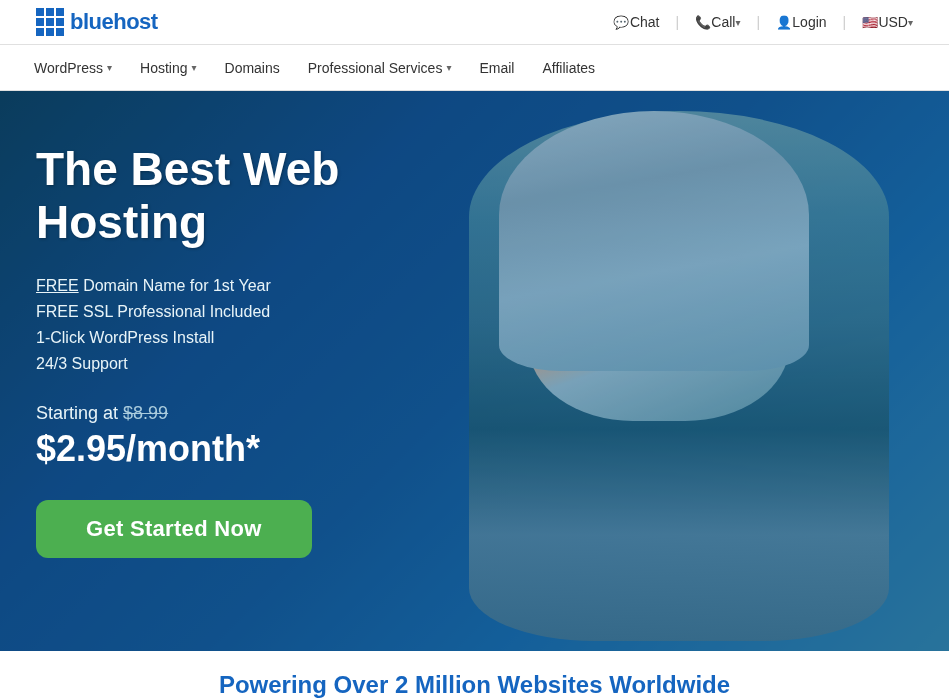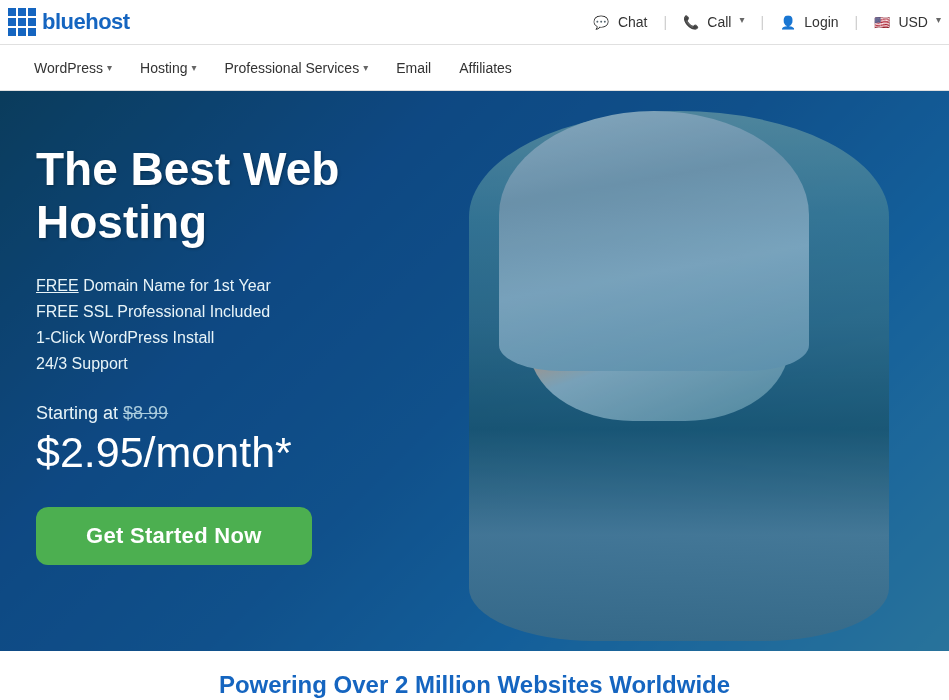--- a/index.html
+++ b/index.html
@@ -3,21 +3,21 @@
   <meta charset="utf-8">
   <style>
     * { margin: 0; padding: 0; box-sizing: border-box; }
     body { font-family: Arial, Helvetica, sans-serif; width: 949px; overflow-x: hidden; }
 
     
     .top-bar {
       display: flex;
       align-items: center;
       justify-content: space-between;
-      padding: 8px 8px;
+      padding: 8px 36px;
       border-bottom: 1px solid #e0e0e0;
       background: #fff;
     }
     .logo-area {
       display: flex;
       align-items: center;
       gap: 6px;
     }
     .logo-grid {
       display: grid;
@@ -41,21 +41,22 @@
       display: flex;
       align-items: center;
       gap: 16px;
       font-size: 14px;
       color: #333;
     }
     .top-actions a {
       text-decoration: none;
       color: #333;
       display: flex;
-      gap: 8px;
+      align-items: center;
+      gap: 0;
     }
     .chat-icon::before { content: '💬'; font-size: 13px; }
     .phone-icon::before { content: '📞'; font-size: 13px; }
     .user-icon::before { content: '👤'; font-size: 13px; }
     .flag-icon::before { content: '🇺🇸'; font-size: 13px; }
     .divider { color: #ccc; }
 
     
     .nav-bar {
       display: flex;
@@ -161,22 +162,22 @@
       font-size: 18px;
       color: #e8f4f8;
       margin-bottom: 4px;
     }
     .price-old {
       text-decoration: line-through;
       color: #acd;
       font-size: 18px;
     }
     .price-new {
-      font-size: 43px;
-      font-weight: 400;
+      font-size: 36px;
+      font-weight: 700;
       color: #fff;
     }
     .cta-button {
       display: inline-block;
       background: #4caf50;
       color: #fff;
       font-size: 22px;
       font-weight: 600;
       padding: 16px 50px;
       border-radius: 12px;
@@ -249,20 +250,23 @@
 <nav class="nav-bar">
   <a class="nav-item">
     <span>WordPress</span>
     <span class="nav-arrow">▾</span>
   </a>
   <a class="nav-item">
     <span>Hosting</span>
     <span class="nav-arrow">▾</span>
   </a>
   <a class="nav-item">
+    <span>Domains</span>
+  </a>
+  <a class="nav-item">
     <span>Professional Services</span>
     <span class="nav-arrow">▾</span>
   </a>
   <a class="nav-item">
     <span>Email</span>
   </a>
   <a class="nav-item">
     <span>Affiliates</span>
   </a>
 </nav>

